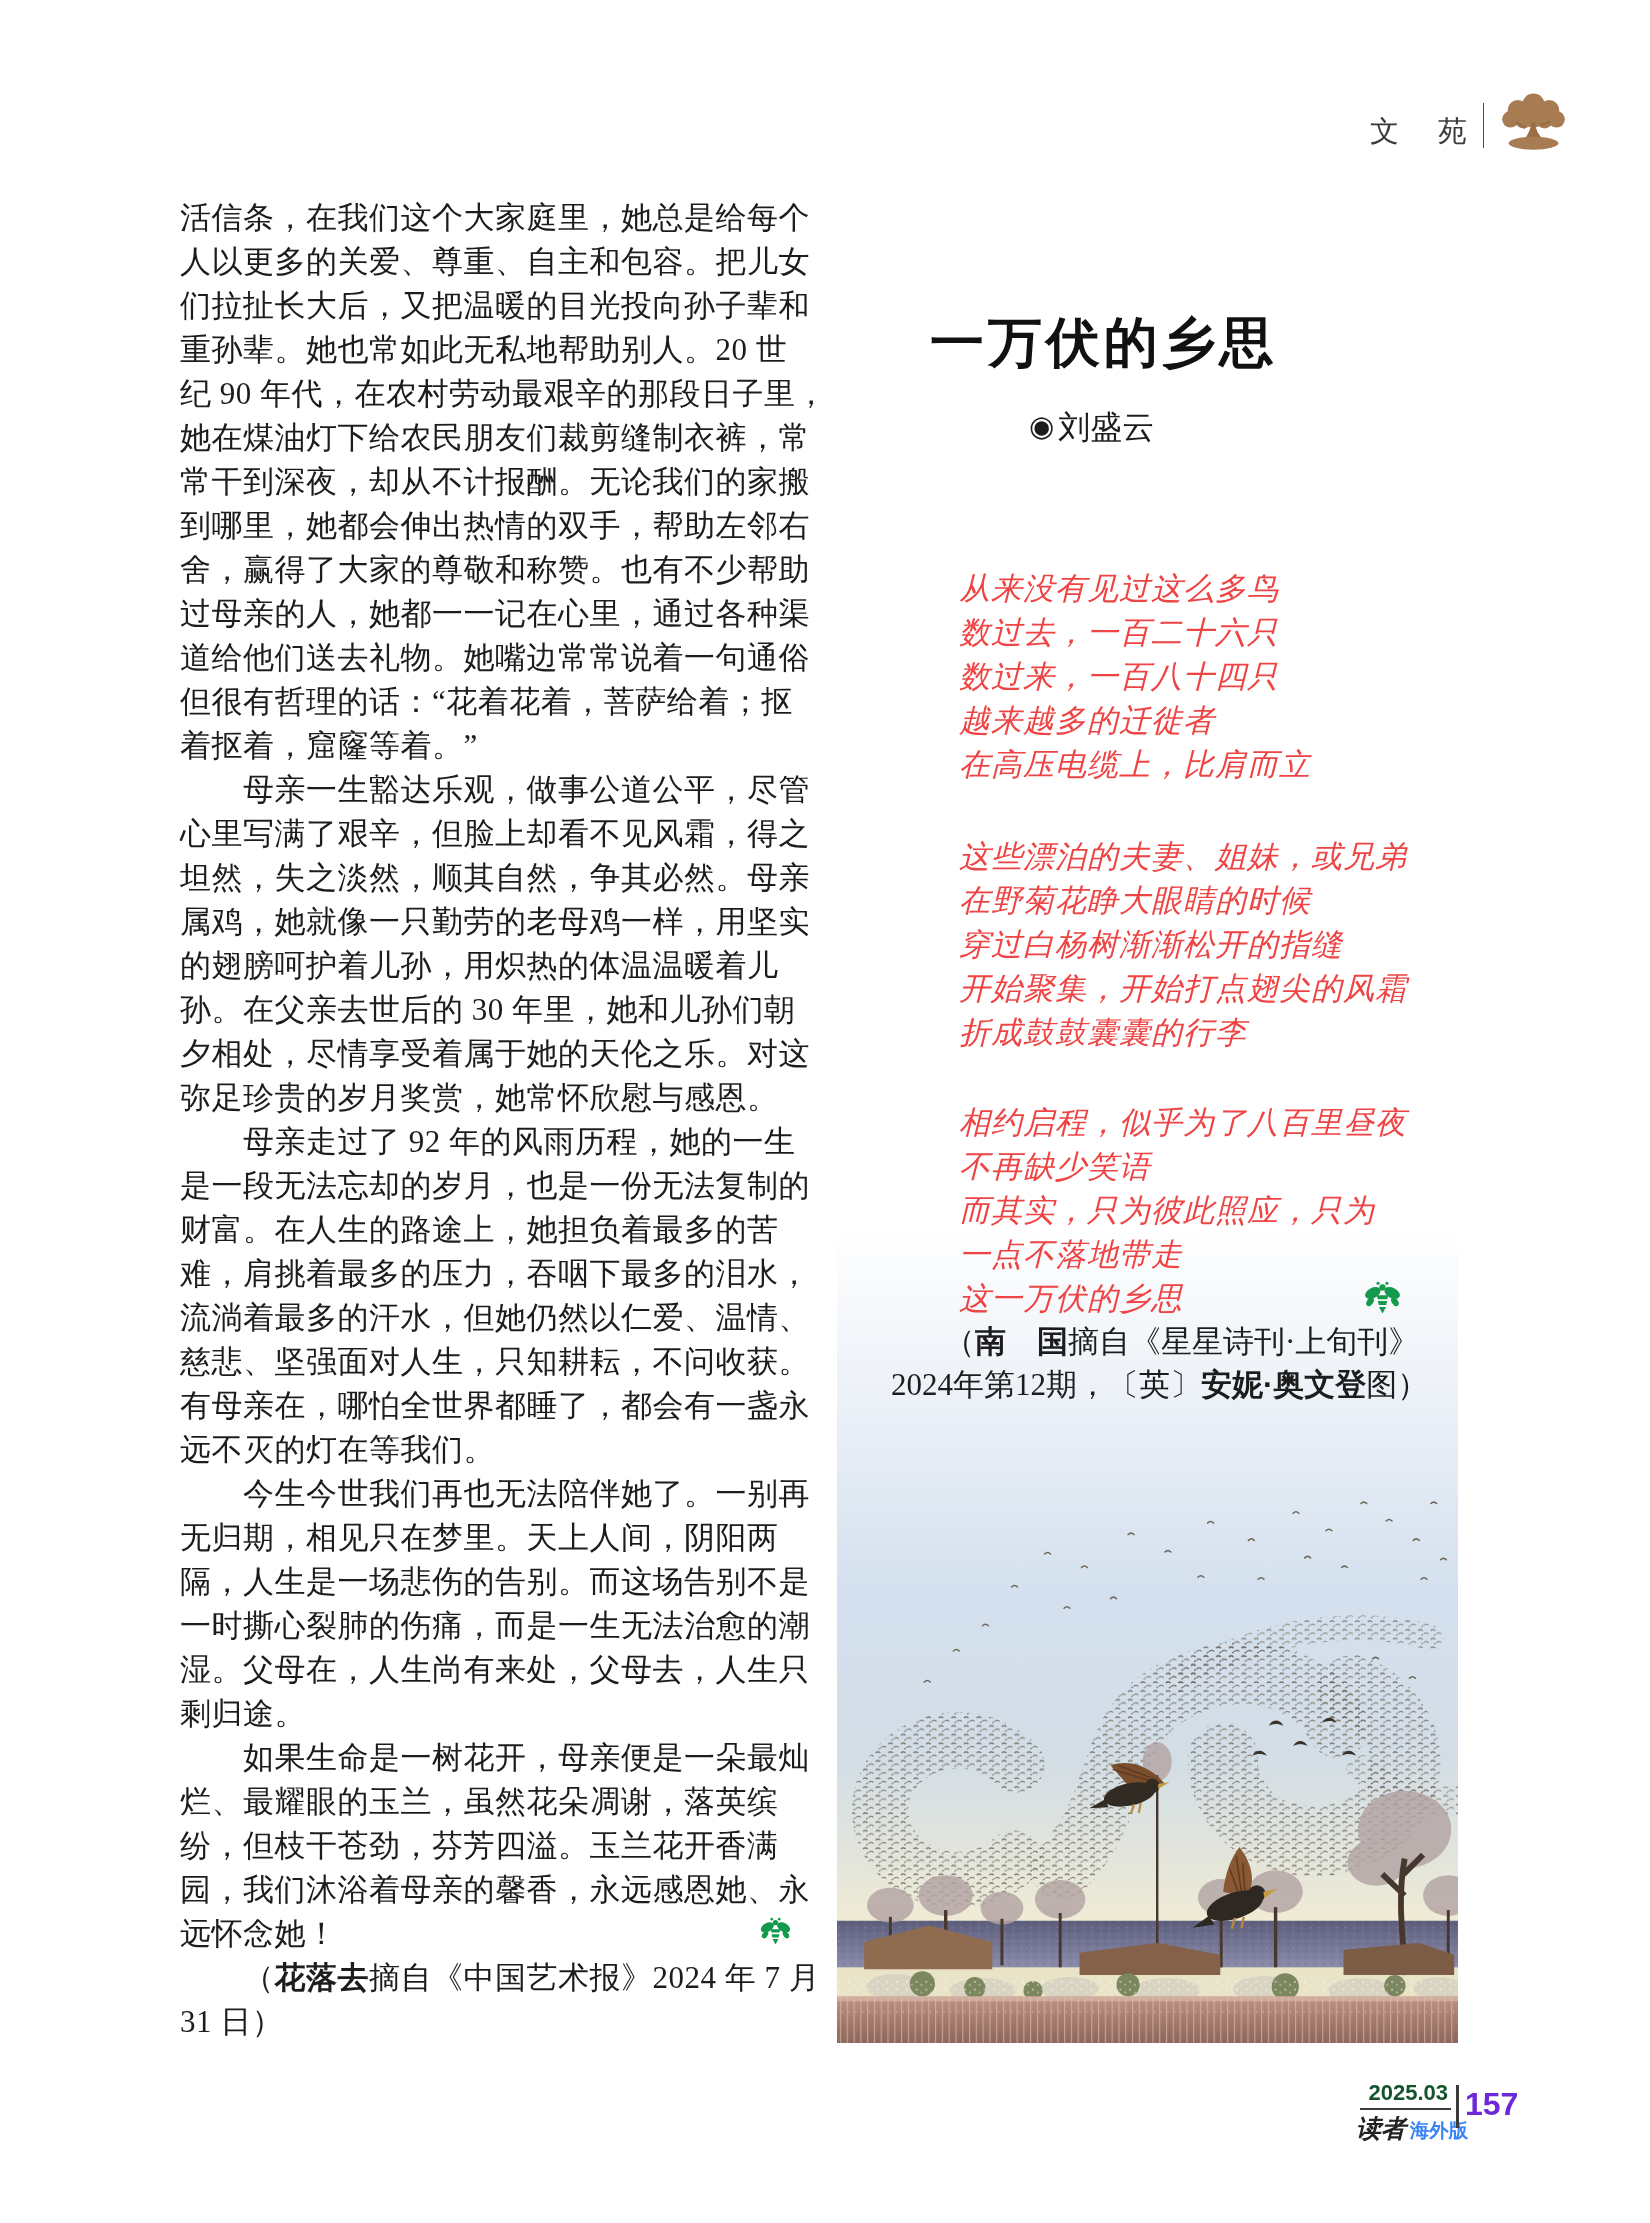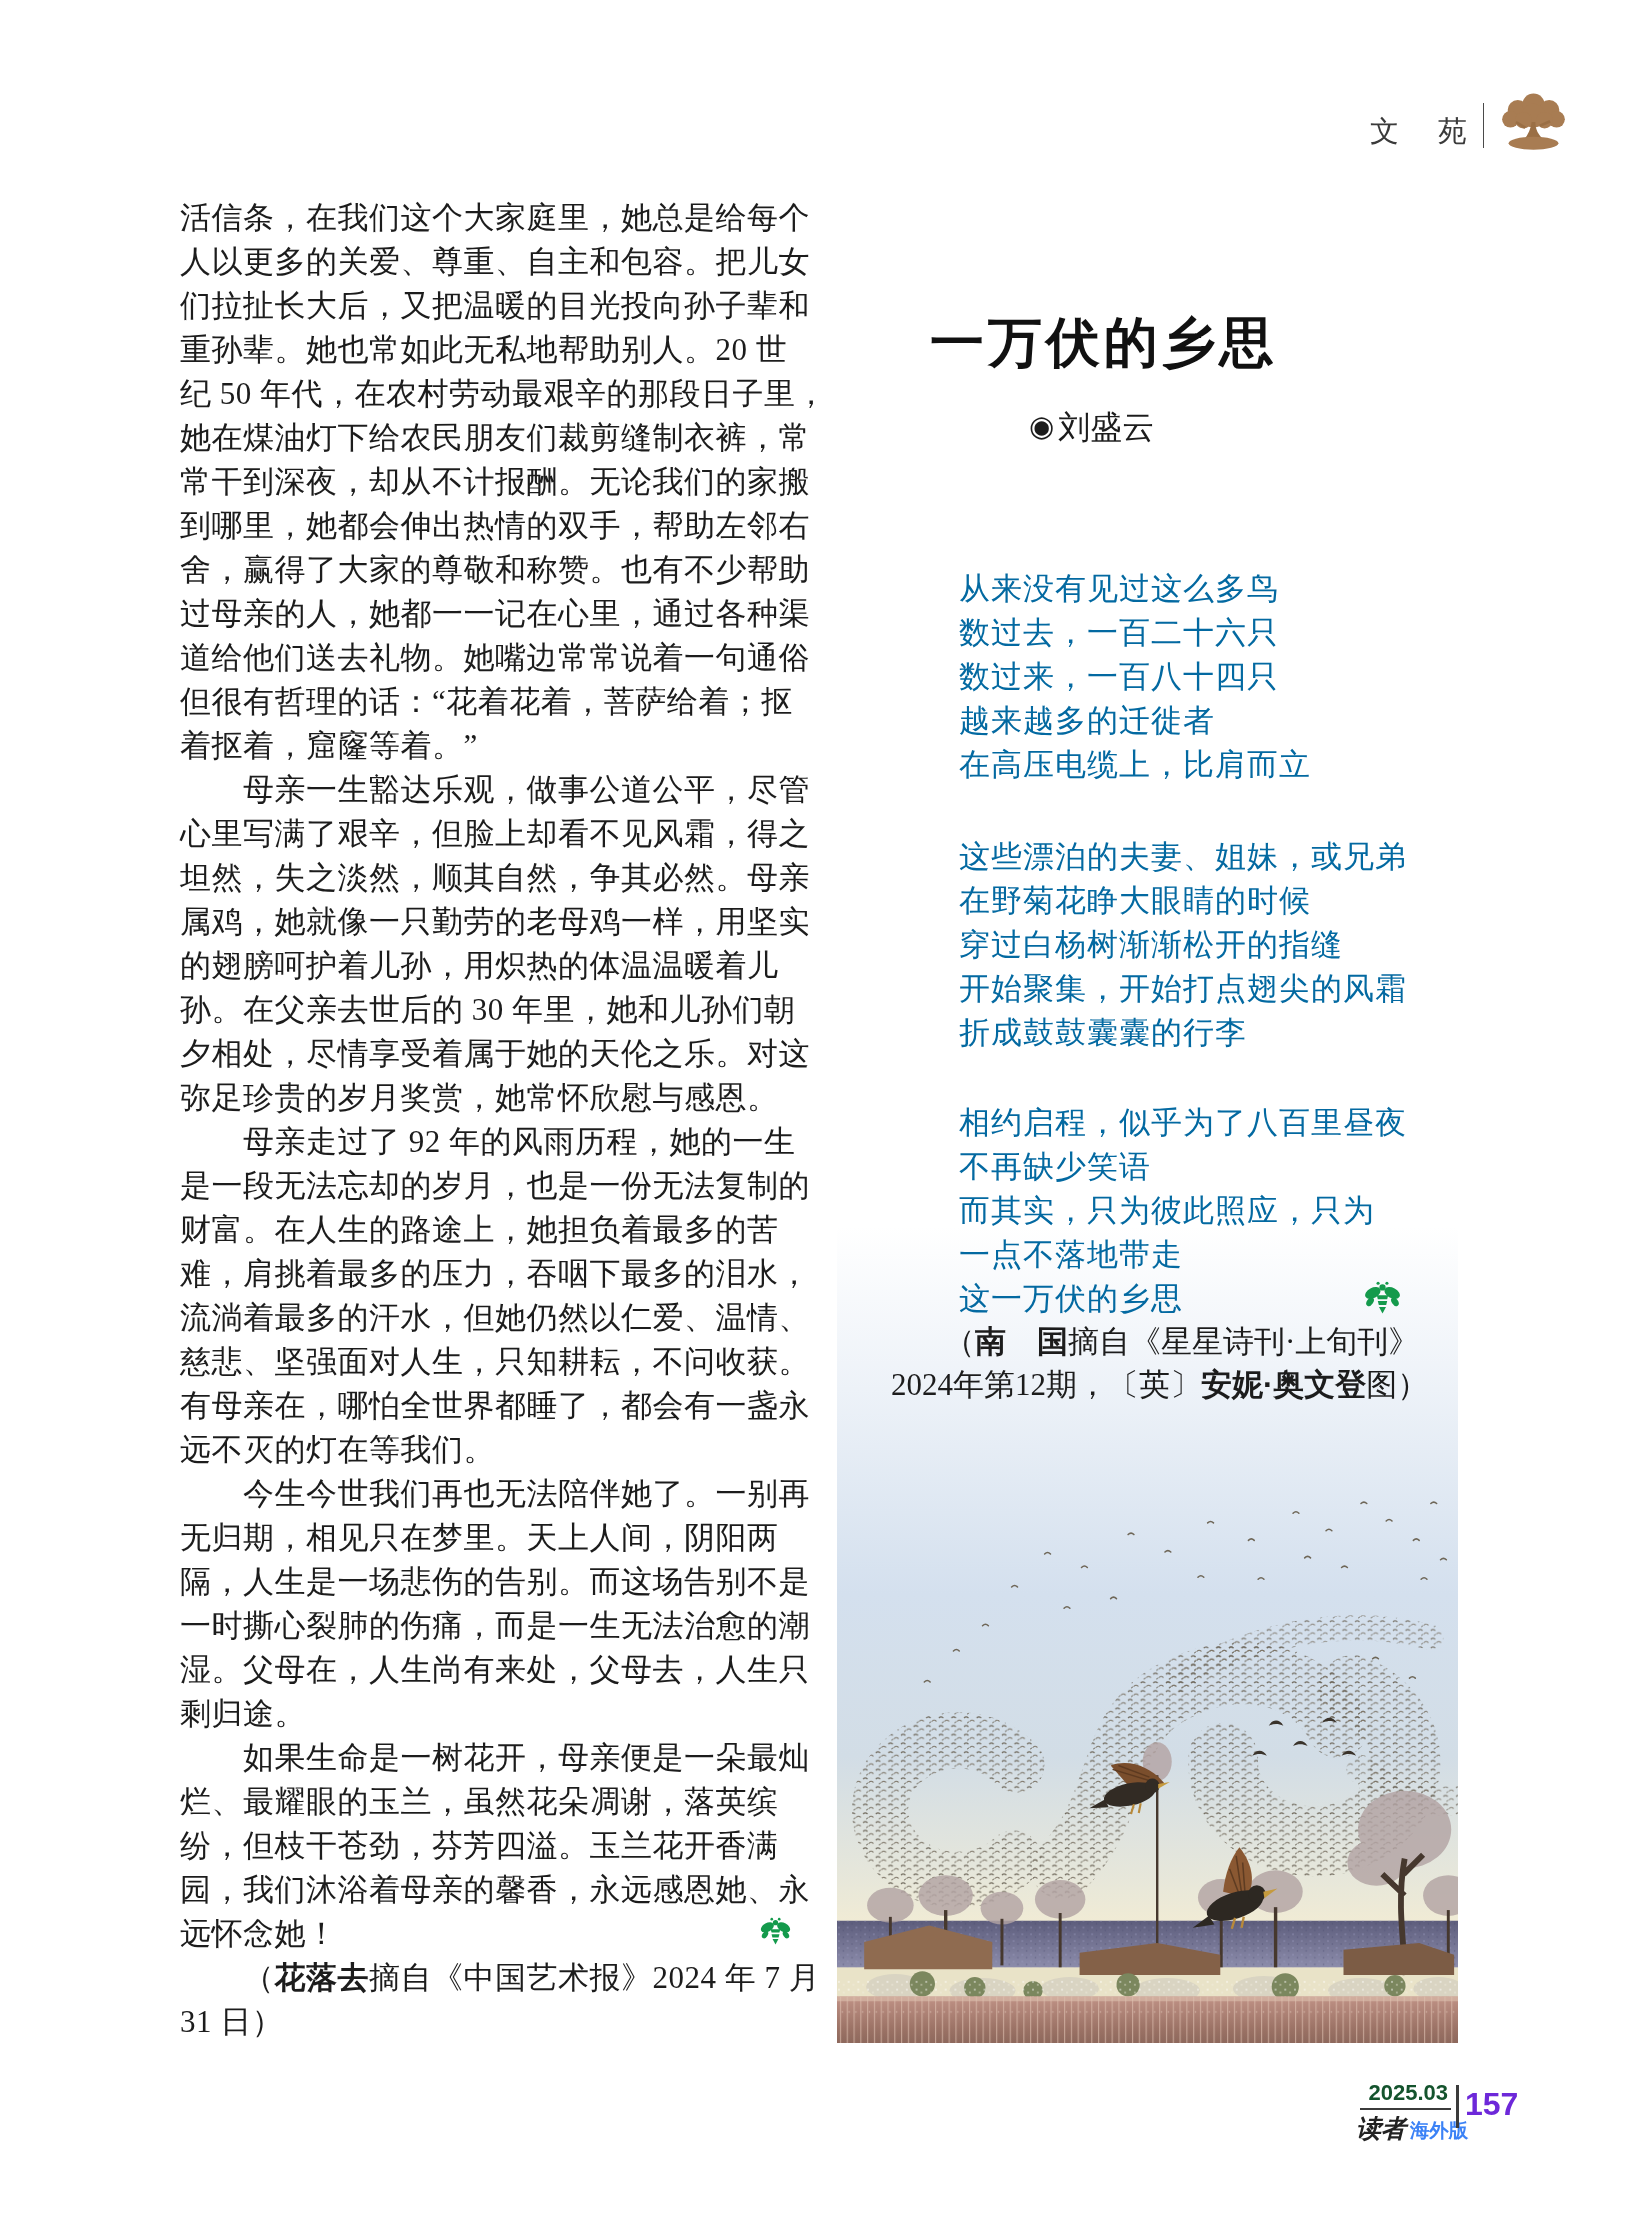--- a/index.html
+++ b/index.html
@@ -14,21 +14,21 @@
   .header-tree{width:83px;height:60px;}
   
   .left-col{position:absolute;left:180px;top:196px;width:629px;z-index:3;}
   .line{height:44px;line-height:44px;font-size:31px;white-space:nowrap;letter-spacing:0.5px;}
   .attr b{font-family:"Liberation Sans",sans-serif;font-weight:bold;}
   
   .poem-title{position:absolute;left:930px;top:307px;font-size:54px;font-weight:bold;letter-spacing:3.9px;white-space:nowrap;color:#111;z-index:3;font-family:"DejaVu Serif",serif;}
   .poem-author{position:absolute;left:1029px;top:406px;font-size:32px;white-space:nowrap;z-index:3;}
   .poem-author .bullet{font-size:29px;margin-right:3.9px;position:relative;top:-1.9px;}
   .stanza{position:absolute;left:959px;z-index:3;}
-  .pline{height:44px;line-height:44px;font-size:31px;white-space:nowrap;letter-spacing:1px;color:#0369a1;}
+  .pline{height:44px;line-height:44px;font-size:31px;white-space:nowrap;letter-spacing:1px;color:#ef4444;font-style:italic;}
   .stanza-1{top:567px;}
   .stanza-2{top:835px;}
   .stanza-3{top:1101px;}
   .poem-attr1{position:absolute;left:944px;top:1321px;font-size:31px;white-space:nowrap;z-index:3;}
   .poem-attr2{position:absolute;left:891px;top:1364px;font-size:31px;white-space:nowrap;z-index:3;}
   .poem-attr1 b,.poem-attr2 b{font-family:"Liberation Sans",sans-serif;font-weight:bold;}
   
   .bee{position:absolute;z-index:4;}
   .bee-left{left:760px;top:1917px;width:31px;height:30px;}
   .bee-right{left:1364px;top:1281px;width:37px;height:35px;}
@@ -252,21 +252,21 @@
     <path d="M2 17 L-1 27 M10 16 L8 26" stroke="#b98a3a" stroke-width="2.2"></path>
   </g>
 </svg>
 
 <div class="left-col">
   <div>
       <div class="line">活信条，在我们这个大家庭里，她总是给每个</div>
       <div class="line">人以更多的关爱、尊重、自主和包容。把儿女</div>
       <div class="line">们拉扯长大后，又把温暖的目光投向孙子辈和</div>
       <div class="line">重孙辈。她也常如此无私地帮助别人。20 世</div>
-      <div class="line">纪 50 年代，在农村劳动最艰辛的那段日子里，</div>
+      <div class="line">纪 90 年代，在农村劳动最艰辛的那段日子里，</div>
       <div class="line">她在煤油灯下给农民朋友们裁剪缝制衣裤，常</div>
       <div class="line">常干到深夜，却从不计报酬。无论我们的家搬</div>
       <div class="line">到哪里，她都会伸出热情的双手，帮助左邻右</div>
       <div class="line">舍，赢得了大家的尊敬和称赞。也有不少帮助</div>
       <div class="line">过母亲的人，她都一一记在心里，通过各种渠</div>
       <div class="line">道给他们送去礼物。她嘴边常常说着一句通俗</div>
       <div class="line">但很有哲理的话：“花着花着，菩萨给着；抠</div>
       <div class="line">着抠着，窟窿等着。”</div>
       <div class="line">　　母亲一生豁达乐观，做事公道公平，尽管</div>
       <div class="line">心里写满了艰辛，但脸上却看不见风霜，得之</div>

